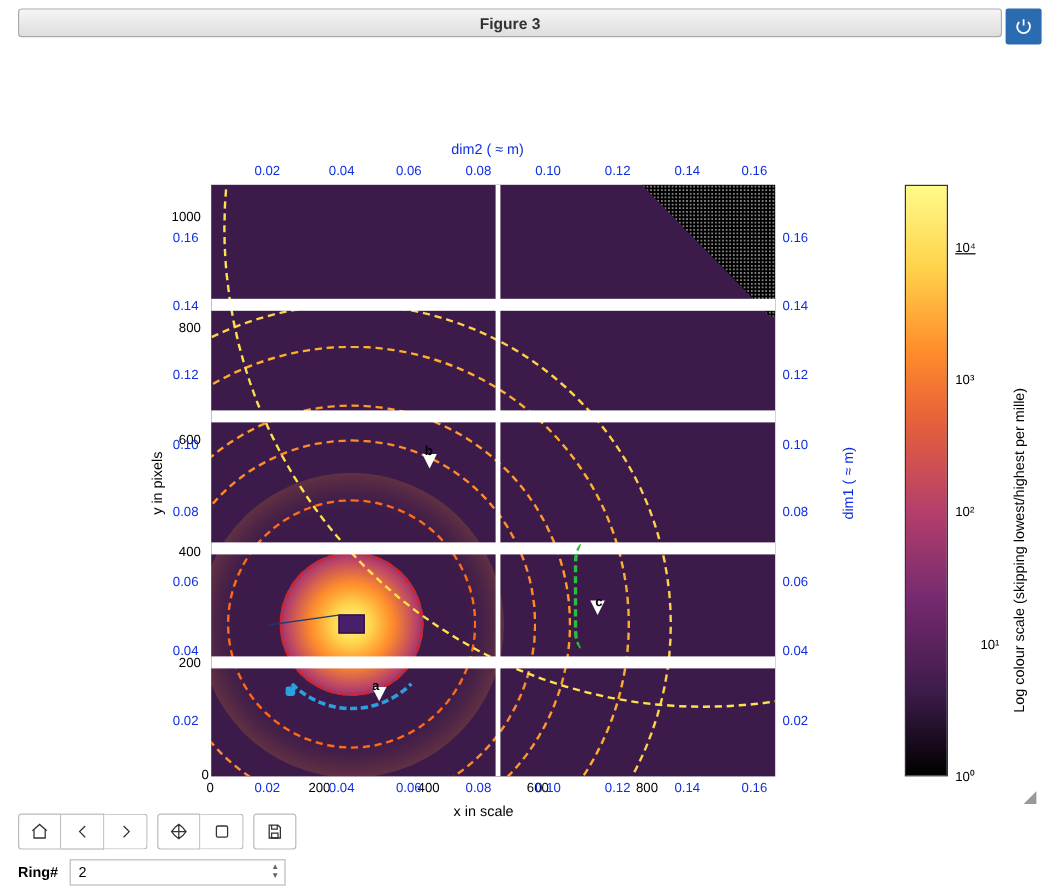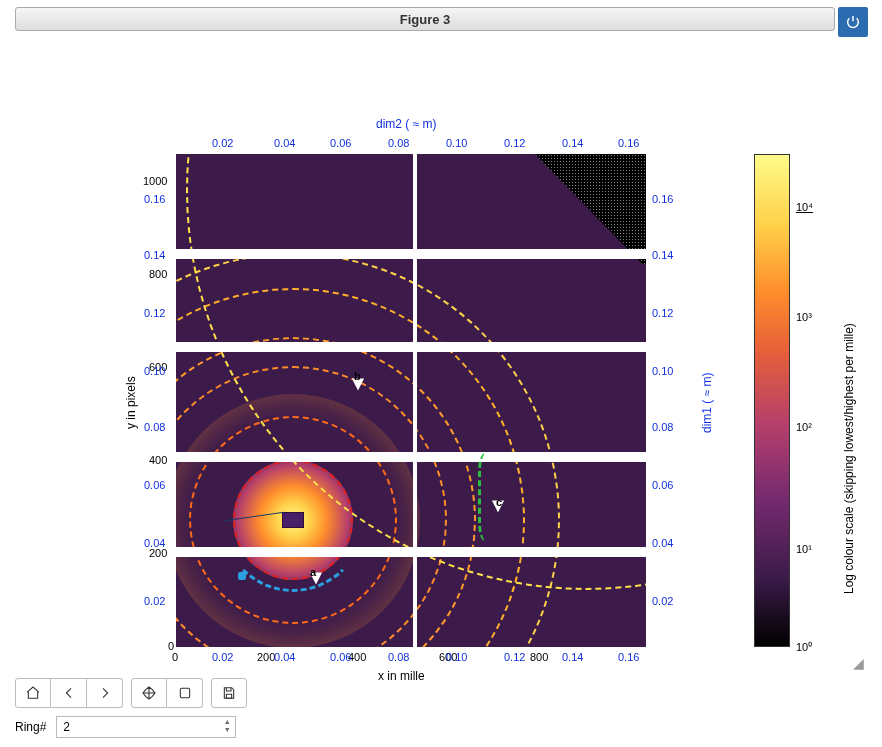--- a/index.html
+++ b/index.html
@@ -180,21 +180,21 @@
   }
   .refine-btn {
     width: 140px; height: 24px;
     background: #eaeaea;
     border: 1px solid #ccc;
     line-height: 22px;
     text-align: center;
     cursor: pointer;
     font-size: 12px;
   }
-  .ring-label { font-size: 12px; }
+  .ring-label { font-size: 12px; font-weight: bold; }
   .ring-input {
     width: 180px; height: 22px;
     border: 1px solid #bbb;
     padding: 0 20px 0 6px;
     font-size: 12px;
     position: relative;
     background: #fff;
   }
   .spinner {
     position: absolute;
@@ -310,28 +310,28 @@
 
   <div class="tick blue" style="left:636px; top:556px;">0.02</div>
   <div class="tick blue" style="left:636px; top:498px;">0.04</div>
   <div class="tick blue" style="left:636px; top:440px;">0.06</div>
   <div class="tick blue" style="left:636px; top:382px;">0.08</div>
   <div class="tick blue" style="left:636px; top:326px;">0.10</div>
   <div class="tick blue" style="left:636px; top:268px;">0.12</div>
   <div class="tick blue" style="left:636px; top:210px;">0.14</div>
   <div class="tick blue" style="left:636px; top:154px;">0.16</div>
 
-  <div class="axlabel" style="left:362px; top:630px;">x in mille</div>
+  <div class="axlabel" style="left:362px; top:630px;">x in scale</div>
   <div class="axlabel ylabel" style="left:108px; top:390px;">y in pixels</div>
   <div class="axlabel blue" style="left:360px; top:78px;">dim2  ( ≈ m)</div>
   <div class="axlabel blue ylabel" style="left:684px; top:394px;">dim1 ( ≈ m)</div>
 
   <div class="cbar"></div>
   <div class="cbar-tick" style="top:600px;">10⁰</div>
-  <div class="cbar-tick" style="top:504px;">10¹</div>
+  <div class="cbar-tick" style="top:493px;margin-left:21px;">10¹</div>
   <div class="cbar-tick" style="top:382px;">10²</div>
   <div class="cbar-tick" style="top:272px;">10³</div>
   <div class="cbar-tick" style="top:162px;text-decoration:underline;">10⁴</div>
   <div class="cbar-label">Log colour scale (skipping lowest/highest per mille)</div>
 </div>
 
 <div class="resize-grip">◢</div>
 
 <div class="toolbar">
   <div class="tbtn group-start" title="Home">

